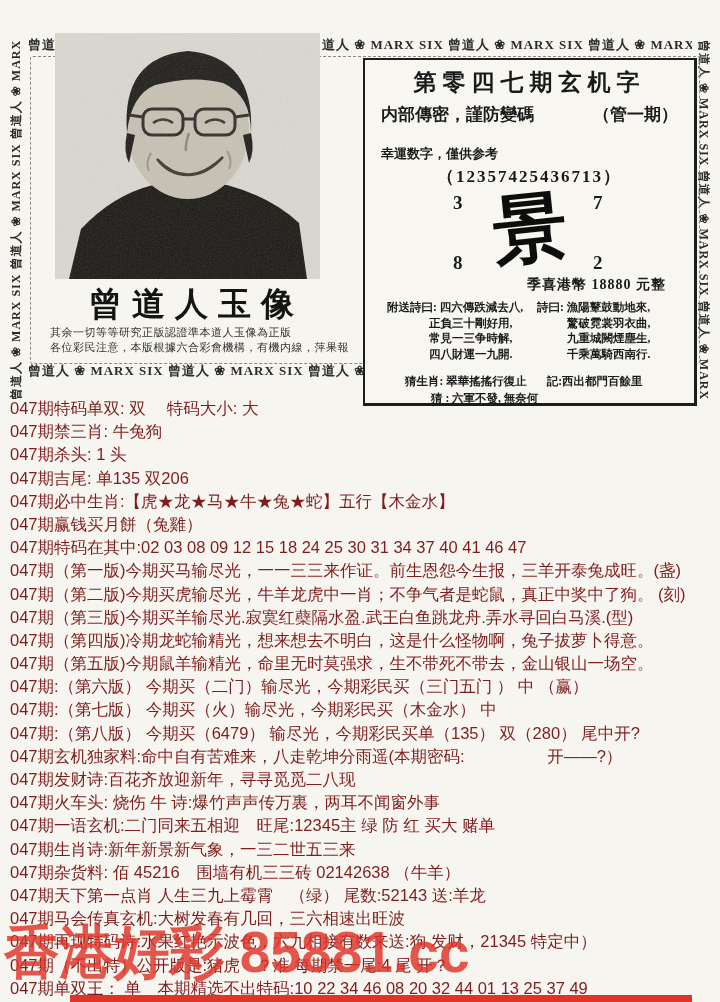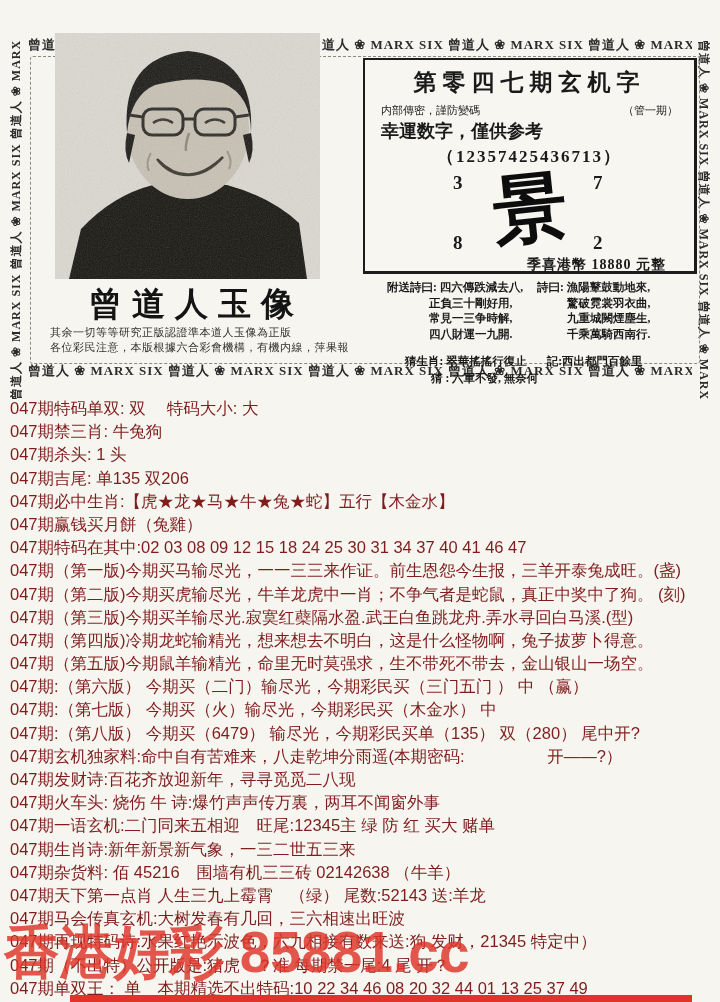--- a/index.html
+++ b/index.html
@@ -33,28 +33,28 @@
     position:absolute;left:44px;top:282px;width:305px;text-align:center;
     font-family:"Liberation Serif",serif;font-weight:bold;font-size:33px;
     letter-spacing:10px;color:#141414;white-space:nowrap;
   }
   .portrait-caption{
     position:absolute;left:50px;top:325px;width:302px;
     font-size:11px;line-height:15px;color:#33322e;letter-spacing:.5px;
   }
   
   .mystery{
-    position:absolute;left:363px;top:58px;width:334px;height:216px;
+    position:absolute;left:363px;top:58px;width:334px;height:348px;
     border:2px solid #1c1c1c;border-right-width:3px;border-bottom-width:3px;
     background:#f7f6f1;box-sizing:border-box;
     font-family:"Liberation Serif",serif;color:#1a1a1a;
   }
   .m-title{margin-top:7px;text-align:center;font-size:23px;font-weight:bold;letter-spacing:6px;white-space:nowrap;}
-  .m-row{display:flex;justify-content:space-between;padding:0 16px;font-size:11px;font-weight:normal;margin-top:5px;}
-  .m-line2{padding:0 16px;font-size:18px;font-weight:bold;margin-top:1px;}
+  .m-row{display:flex;justify-content:space-between;padding:0 16px;font-size:17px;font-weight:bold;margin-top:5px;}
+  .m-line2{padding:0 16px;font-size:13px;font-weight:bold;margin-top:19px;}
   .m-numbers{text-align:center;font-size:17px;font-weight:bold;letter-spacing:2px;margin-top:2px;}
   .m-grid{position:relative;height:84px;margin-top:2px;}
   .m-grid .n{position:absolute;font-size:19px;font-weight:bold;}
   .n-tl{left:88px;top:2px;} .n-tr{left:228px;top:2px;}
   .n-bl{left:88px;bottom:0;} .n-br{left:228px;bottom:0;}
   .m-char{
     position:absolute;left:50%;top:50%;transform:translate(-50%,-54%) rotate(-6deg);
     font-size:74px;font-weight:bold;line-height:1;color:#0d0d0d;
   }
   .m-prize{text-align:right;padding-right:28px;font-size:14px;font-weight:bold;margin-top:2px;letter-spacing:1px;}

